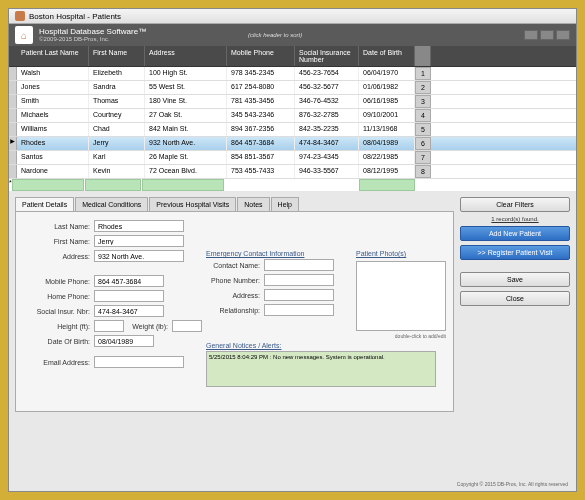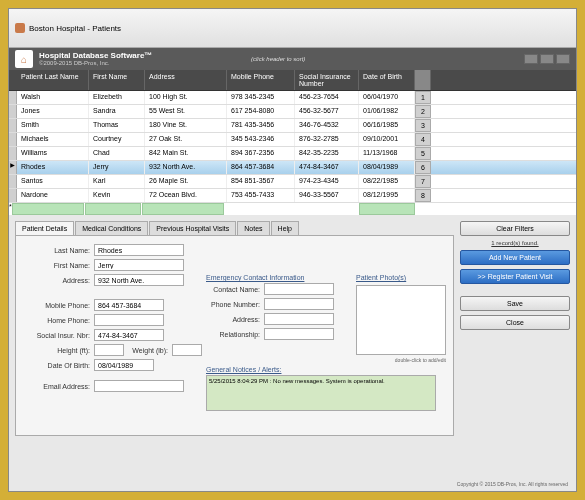--- a/index.html
+++ b/index.html
@@ -1,22 +1,22 @@
 <!DOCTYPE html>
 <html><head>
 <meta charset="utf-8">
 <style>
 * { box-sizing: border-box; margin: 0; padding: 0; font-family: Arial, sans-serif; }
 body { background: #d4af37; padding: 8px; font-size: 8px; }
 .window { background: #e8e8e8; border: 1px solid #888; width: 569px; height: 484px; display: flex; flex-direction: column; }
-.titlebar { background: linear-gradient(#f5f5f5,#e0e0e0); border-bottom: 1px solid #aaa; padding: 14px 6px; font-size: 8px; display: flex; align-items: center; }
+.titlebar { background: linear-gradient(#f5f5f5,#e0e0e0); border-bottom: 1px solid #aaa; padding: 2px 6px; font-size: 8px; display: flex; align-items: center; }
 .titlebar-icon { width: 10px; height: 10px; background: #c97a4a; border-radius: 2px; margin-right: 4px; }
 .header { background: #5a5a5a; color: #fff; padding: 2px 6px; display: flex; align-items: center; gap: 6px; }
 .header-logo { width: 18px; height: 18px; background: #fff; border-radius: 2px; display: inline-flex; align-items: center; justify-content: center; font-size: 10px; color: #c97a4a; }
-.header-text { font-size: 8px; line-height: 1.1; font-weight: bold; }
+.header-text { font-size: 8px; line-height: 1.1; }
 .header-sub { font-size: 6px; color: #ccc; }
 .header-hint { font-size: 6px; font-style: italic; color: #ddd; margin-left: auto; margin-right: 120px; }
 .header-winbtns { margin-left: auto; display: flex; gap: 2px; }
 .winbtn { width: 14px; height: 10px; background: #888; border: 1px solid #666; cursor: pointer; }
 .table-wrap { background: #fff; }
 .thead { background: #4a4a4a; color: #fff; display: flex; font-size: 7px; border-bottom: 1px solid #333; }
 .th { padding: 3px 4px; border-right: 1px solid #666; }
 .col-ln { width: 72px; }
 .col-fn { width: 56px; }
 .col-addr { width: 82px; }

